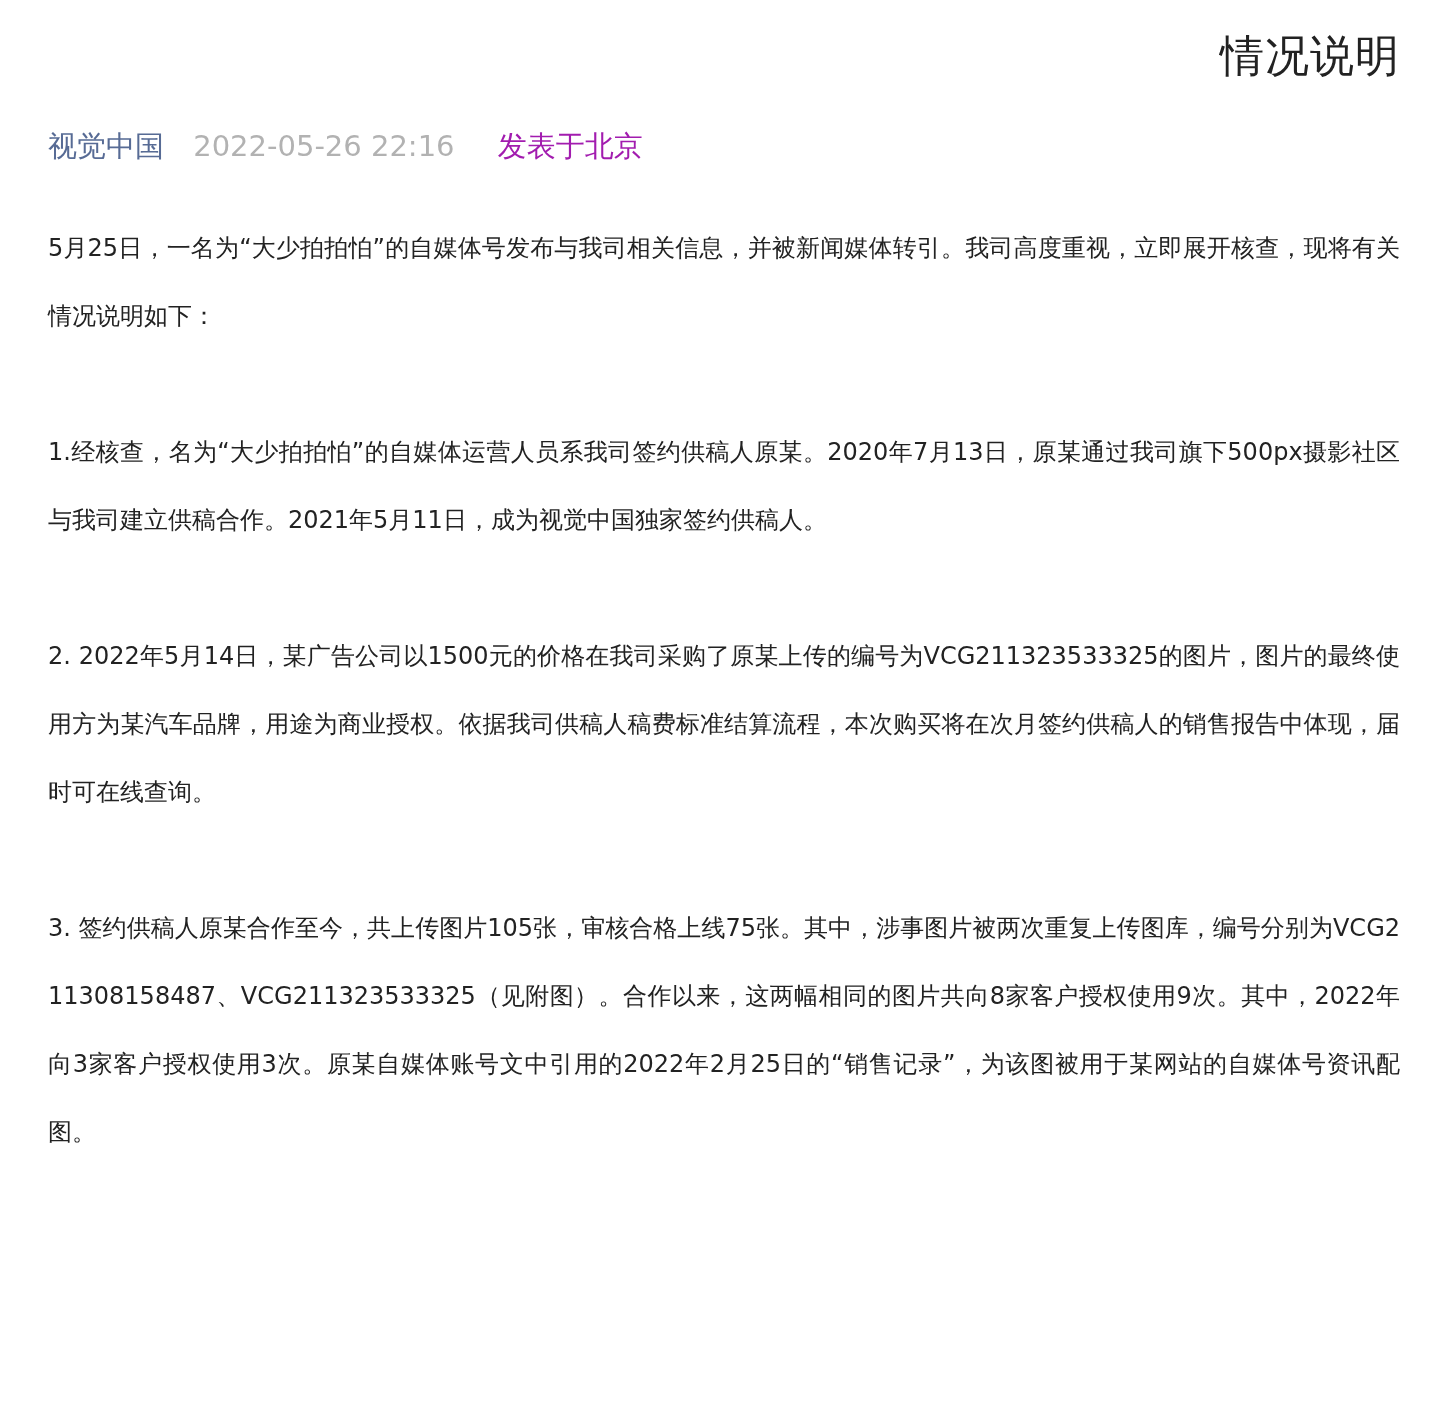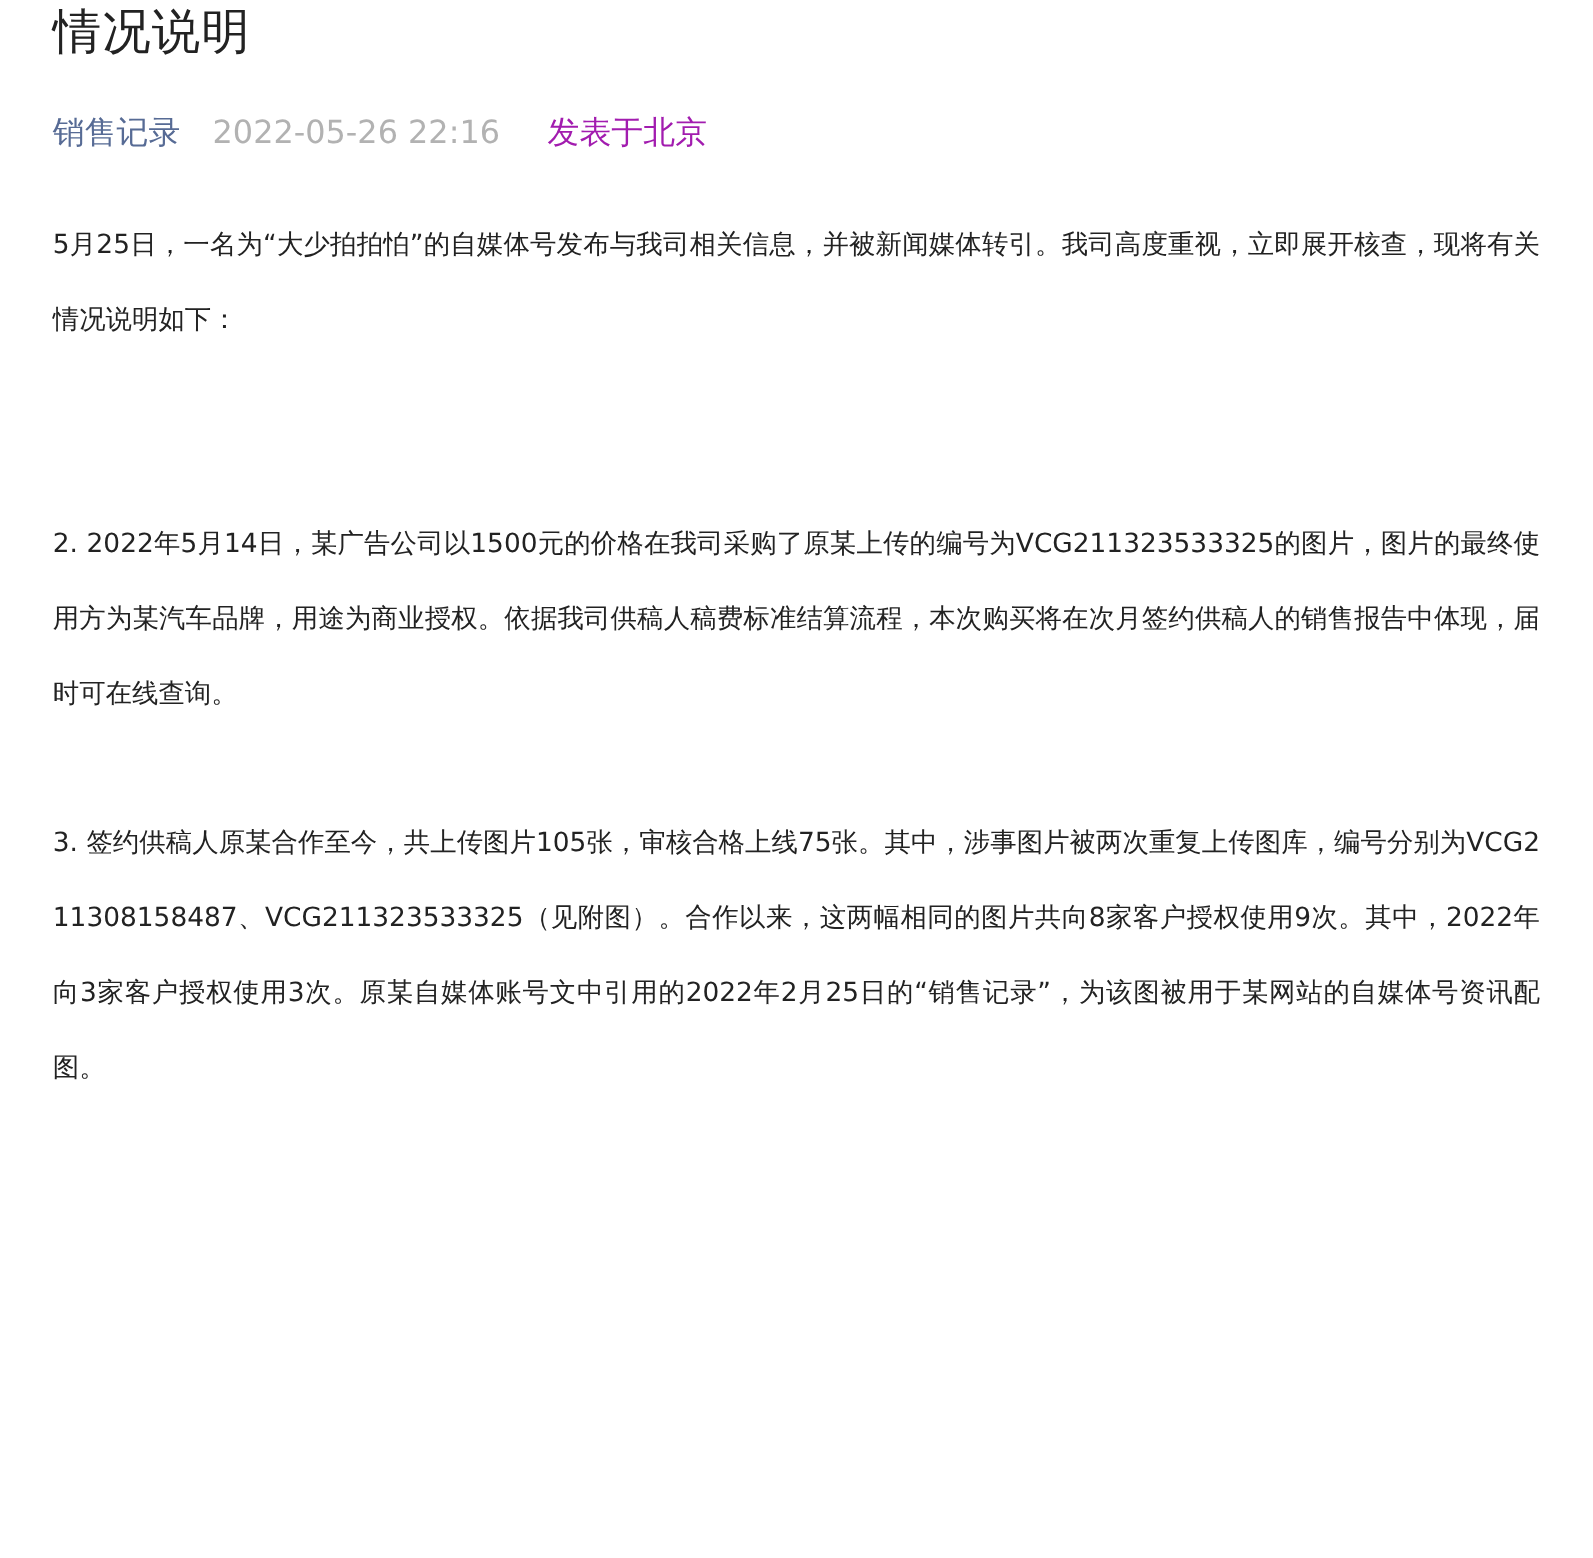--- a/index.html
+++ b/index.html
@@ -15,25 +15,27 @@
       color: #222222;
     }
     .article {
       position: relative;
       padding: 0 48px 0 48px;
       box-sizing: border-box;
       width: 1448px;
     }
     .title {
       margin: 0;
+      padding-top: 26px;
       font-size: 44px;
       line-height: 60px;
       font-weight: 500;
       color: #222222;
       letter-spacing: 1px;
+      text-align: right;
     }
     .meta {
       margin-top: 42px;
       height: 36px;
       line-height: 36px;
       font-size: 29px;
       white-space: nowrap;
     }
     .meta .account {
       color: #576b95;
@@ -63,26 +65,27 @@
       height: 68px;
     }
   </style>
 </head>
 <body>
 
 <div class="article">
   <h1 class="title">情况说明</h1>
 
   <div class="meta">
-    <span class="account">销售记录</span>
+    <span class="account">视觉中国</span>
     <span class="time">2022-05-26 22:16</span>
     <span class="location">发表于北京</span>
   </div>
 
   <div class="content">
     <p class="para">5月25日，一名为“大少拍拍怕”的自媒体号发布与我司相关信息，并被新闻媒体转引。我司高度重视，立即展开核查，现将有关情况说明如下：</p>
     <div class="spacer"></div>
+    <p class="para">1.经核查，名为“大少拍拍怕”的自媒体运营人员系我司签约供稿人原某。2020年7月13日，原某通过我司旗下500px摄影社区与我司建立供稿合作。2021年5月11日，成为视觉中国独家签约供稿人。</p>
     <div class="spacer"></div>
     <p class="para">2. 2022年5月14日，某广告公司以1500元的价格在我司采购了原某上传的编号为VCG211323533325的图片，图片的最终使用方为某汽车品牌，用途为商业授权。依据我司供稿人稿费标准结算流程，本次购买将在次月签约供稿人的销售报告中体现，届时可在线查询。</p>
     <div class="spacer"></div>
     <p class="para">3. 签约供稿人原某合作至今，共上传图片105张，审核合格上线75张。其中，涉事图片被两次重复上传图库，编号分别为VCG211308158487、VCG211323533325（见附图）。合作以来，这两幅相同的图片共向8家客户授权使用9次。其中，2022年向3家客户授权使用3次。原某自媒体账号文中引用的2022年2月25日的“销售记录”，为该图被用于某网站的自媒体号资讯配图。</p>
   </div>
 </div>
 
 </body></html>

